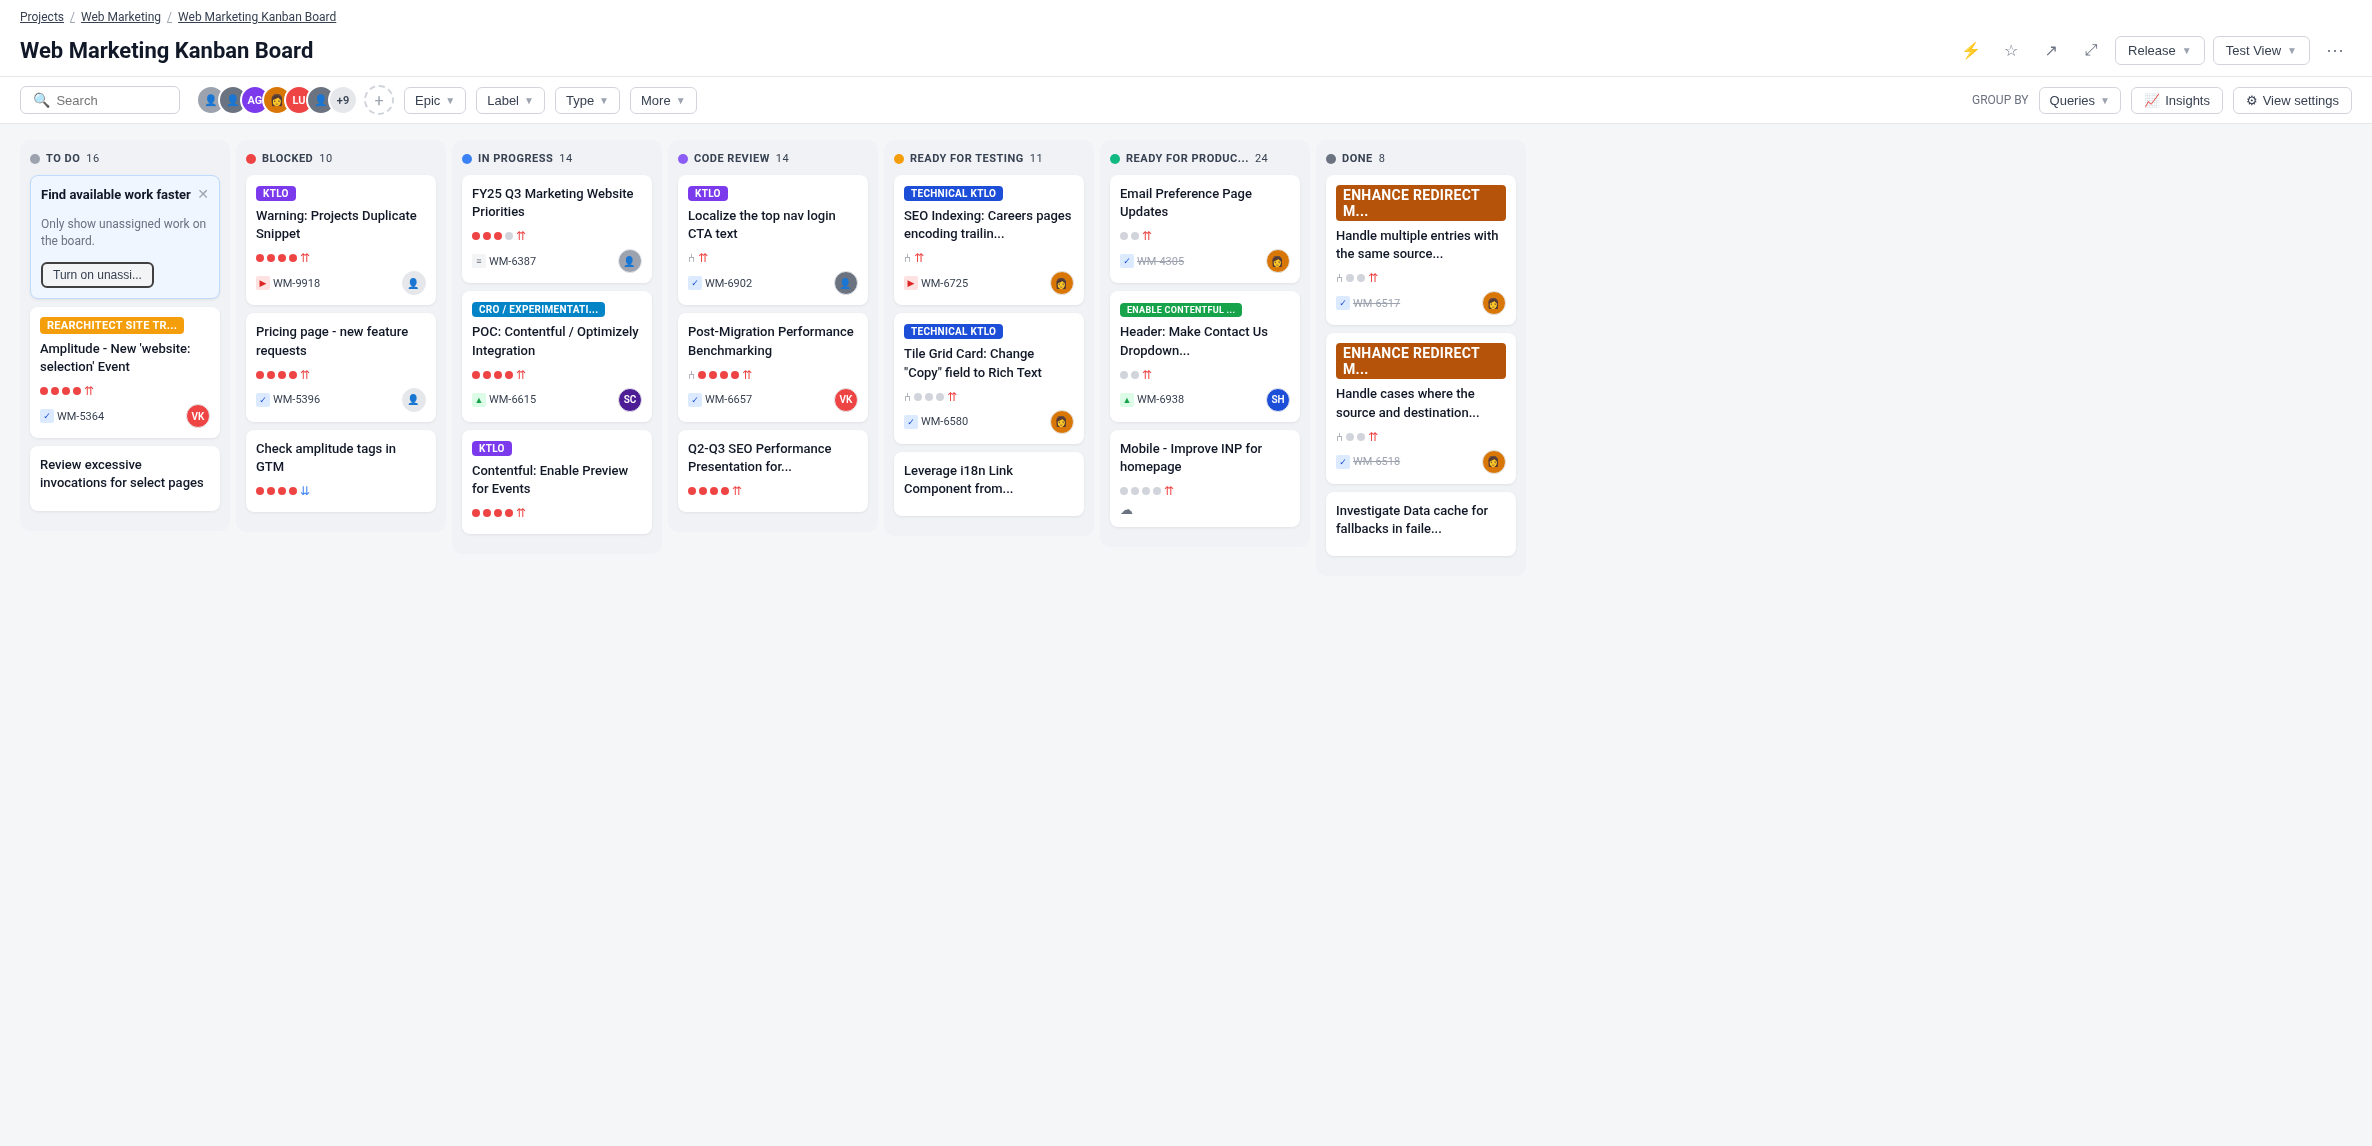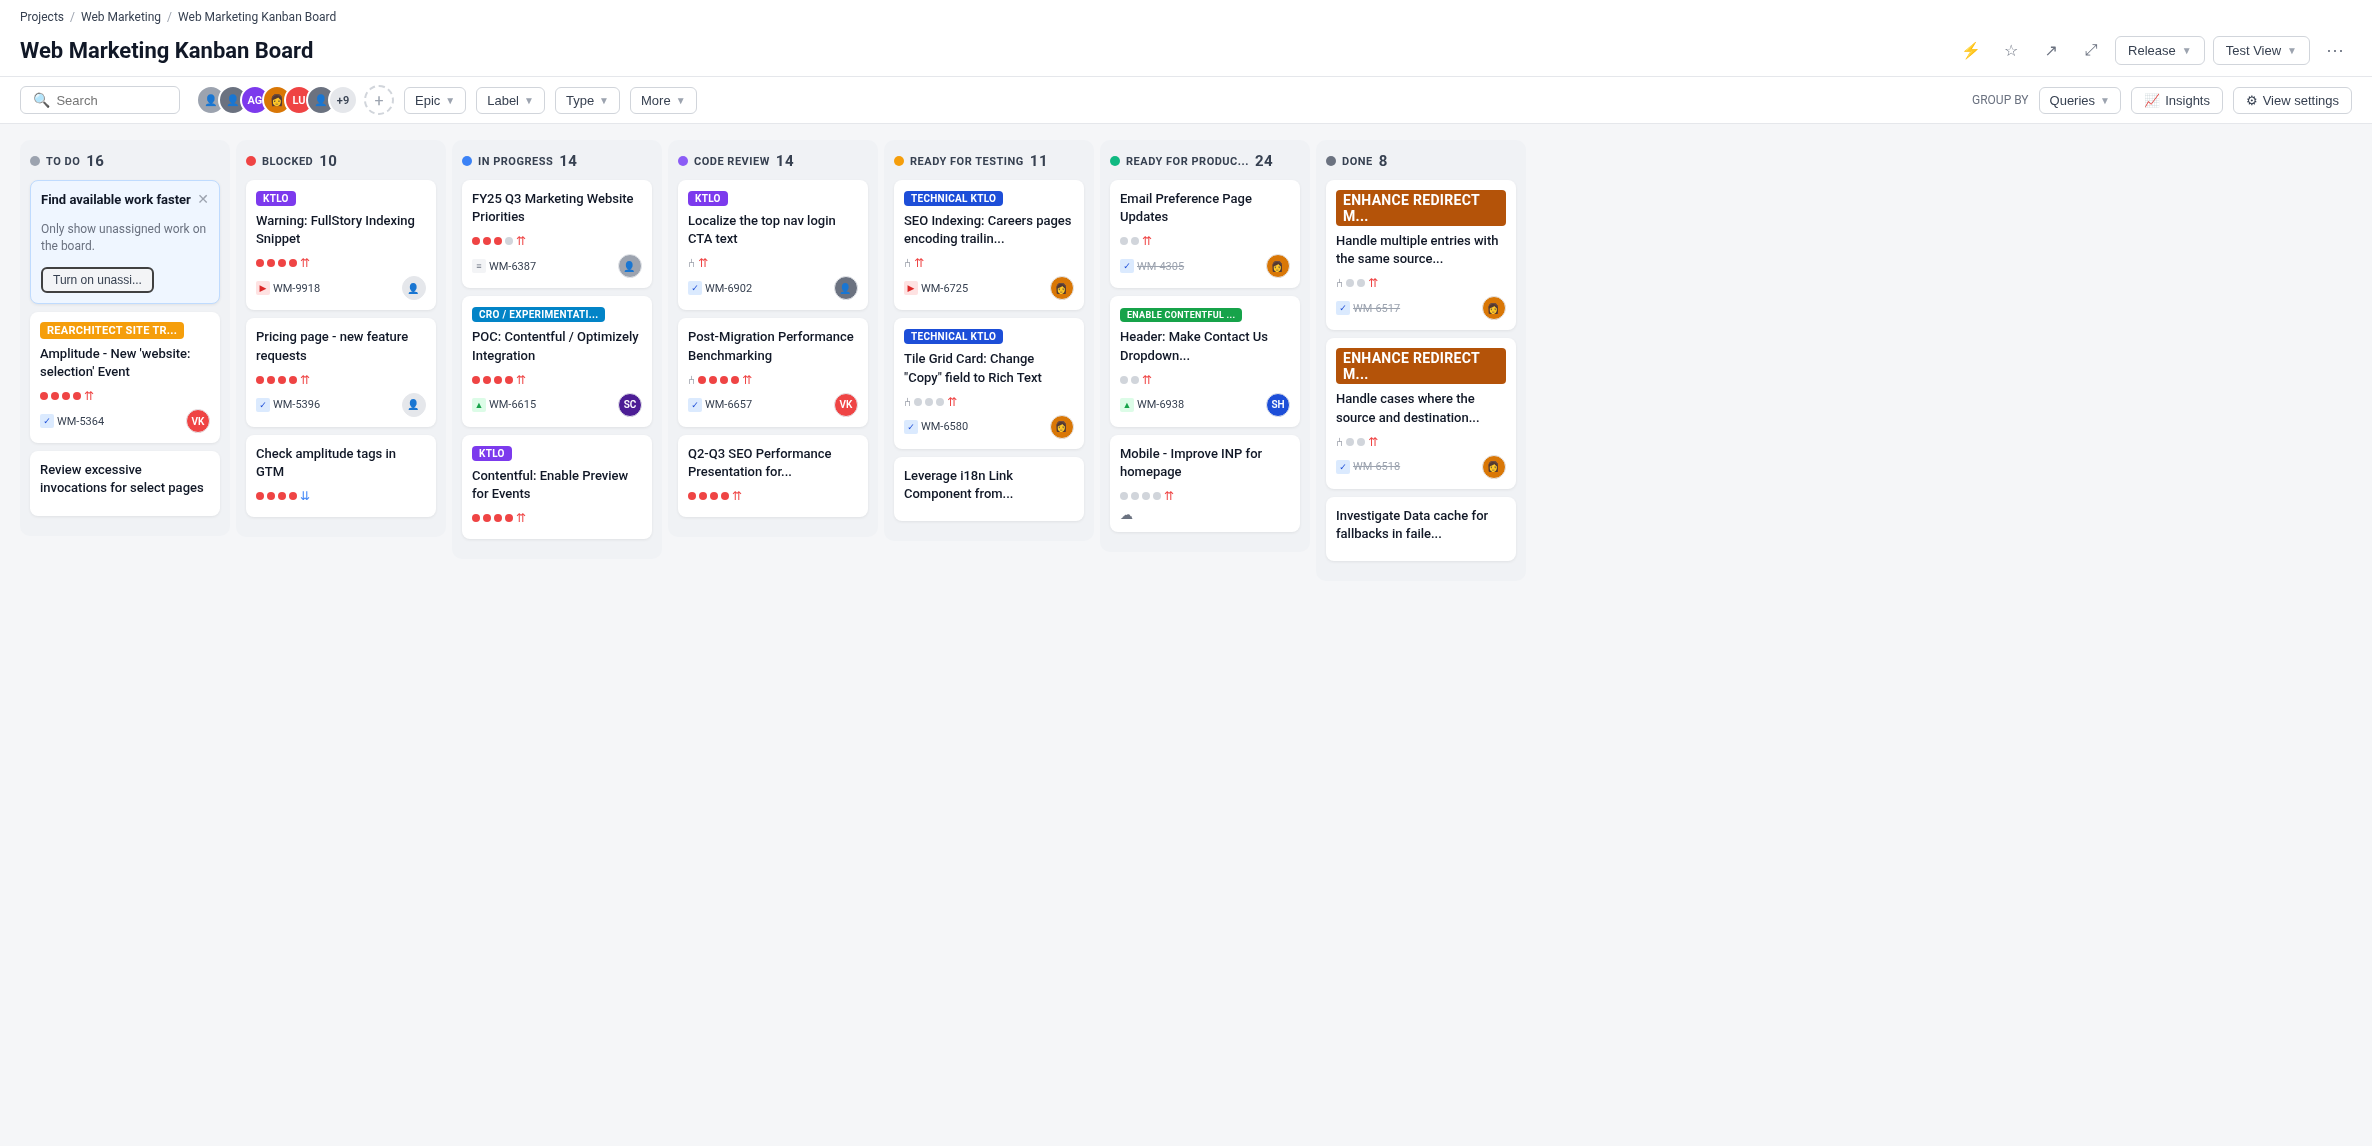--- a/index.html
+++ b/index.html
@@ -1,21 +1,21 @@
 <!DOCTYPE html>
 <html><head>
   <meta charset="utf-8">
   <style>
     * { box-sizing: border-box; margin: 0; padding: 0; }
     body { font-family: -apple-system, BlinkMacSystemFont, 'Segoe UI', Roboto, sans-serif; background: #f5f6f8; color: #1a1a2e; font-size: 13px; }
 
     
     .top-header { background: #fff; padding: 10px 20px 0 20px; border-bottom: 1px solid #e5e7eb; }
     .breadcrumb { font-size: 12px; color: #6b7280; display: flex; align-items: center; gap: 6px; padding-bottom: 4px; }
-    .breadcrumb span { color: #374151; }
+    .breadcrumb span { color: #374151; text-decoration: underline; }
     .breadcrumb .sep { color: #9ca3af; }
     .page-title-row { display: flex; align-items: center; justify-content: space-between; padding: 6px 0 10px 0; }
     .page-title { font-size: 22px; font-weight: 700; color: #111827; }
     .header-actions { display: flex; align-items: center; gap: 8px; }
     .icon-btn { width: 32px; height: 32px; border-radius: 6px; border: none; background: transparent; cursor: pointer; display: flex; align-items: center; justify-content: center; color: #6b7280; font-size: 16px; }
     .dropdown-btn { display: flex; align-items: center; gap: 6px; padding: 6px 12px; border: 1px solid #d1d5db; border-radius: 6px; background: #fff; cursor: pointer; font-size: 13px; font-weight: 500; color: #374151; }
     .dropdown-btn .chevron { font-size: 10px; color: #9ca3af; }
     .dots-btn { padding: 4px 8px; border: none; background: transparent; cursor: pointer; font-size: 18px; color: #6b7280; }
 
     
@@ -32,21 +32,21 @@
     .filter-chevron { font-size: 10px; color: #9ca3af; }
     .group-by-label { font-size: 12px; color: #6b7280; margin-left: 10px; }
     .insights-btn { display: flex; align-items: center; gap: 5px; padding: 5px 12px; border: 1px solid #d1d5db; border-radius: 6px; background: #fff; cursor: pointer; font-size: 13px; color: #374151; }
     .view-settings-btn { display: flex; align-items: center; gap: 5px; padding: 5px 12px; border: 1px solid #d1d5db; border-radius: 6px; background: #fff; cursor: pointer; font-size: 13px; color: #374151; }
     .toolbar-spacer { flex: 1; }
 
     
     .board { display: flex; gap: 6px; padding: 16px 20px; overflow-x: auto; align-items: flex-start; min-height: calc(100vh - 170px); }
     .column { background: #f0f2f5; border-radius: 10px; min-width: 210px; max-width: 210px; flex-shrink: 0; padding: 12px 10px; }
     .col-header { font-size: 11px; font-weight: 700; color: #374151; text-transform: uppercase; letter-spacing: 0.5px; margin-bottom: 10px; display: flex; align-items: center; gap: 6px; }
-    .col-count { font-size: 15px; font-weight: 700; color: #374151; }
+    .col-count { font-size: 11px; font-weight: 400; color: #374151; }
 
     
     .card { background: #fff; border-radius: 8px; padding: 10px; margin-bottom: 8px; box-shadow: 0 1px 3px rgba(0,0,0,0.07); cursor: pointer; }
     .card-title { font-size: 13px; color: #111827; line-height: 1.4; margin-bottom: 8px; font-weight: 500; }
     .card-tag { display: inline-block; font-size: 10px; font-weight: 700; padding: 2px 7px; border-radius: 4px; margin-bottom: 6px; text-transform: uppercase; letter-spacing: 0.3px; }
     .tag-ktlo { background: #7c3aed; color: #fff; }
     .tag-technical-ktlo { background: #1d4ed8; color: #fff; }
     .tag-cro { background: #0284c7; color: #fff; }
     .tag-rearchitect { background: #f59e0b; color: #fff; font-size: 11px; }
     .tag-enable-contentful { background: #16a34a; color: #fff; font-size: 9px; }
@@ -191,21 +191,21 @@
       <div class="card">
         <div class="card-title">Review excessive invocations for select pages</div>
       </div>
     </div>
     <div class="column">
       <div class="col-header">
         <span class="col-header-dot dot-blocked"></span>
         <span>BLOCKED</span> 
         <span class="col-count">10</span>
       </div>
-      <div class="card"><div class="card-tag tag-ktlo">KTLO</div><div class="card-title">Warning: FullStory Indexing Snippet</div><div class="dots-row">
+      <div class="card"><div class="card-tag tag-ktlo">KTLO</div><div class="card-title">Warning: Projects Duplicate Snippet</div><div class="dots-row">
           <span class="dot dot-red"></span>
           <span class="dot dot-red"></span>
           <span class="dot dot-red"></span>
           <span class="dot dot-red"></span>
           <span class="priority-icon priority-up">⇈</span>
         </div><div class="card-footer">
           <div class="wm-badge">
             <span class="wm-icon red">▶</span>
             <span class="">WM-9918</span>
           </div>

